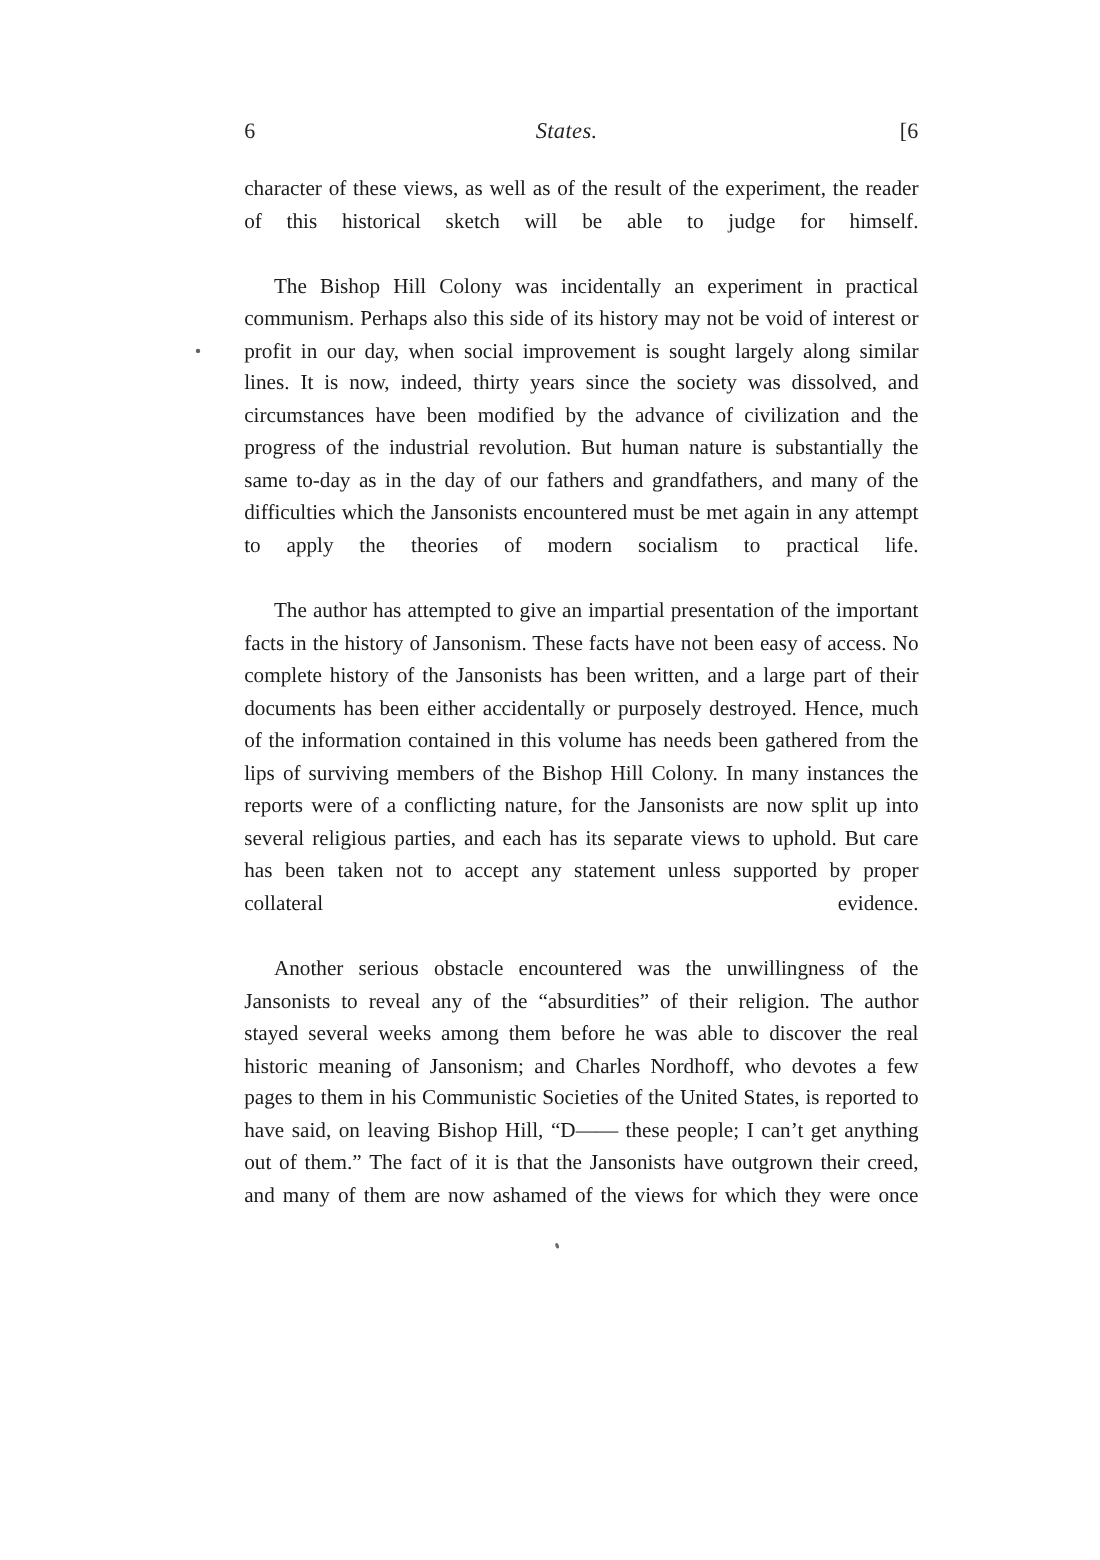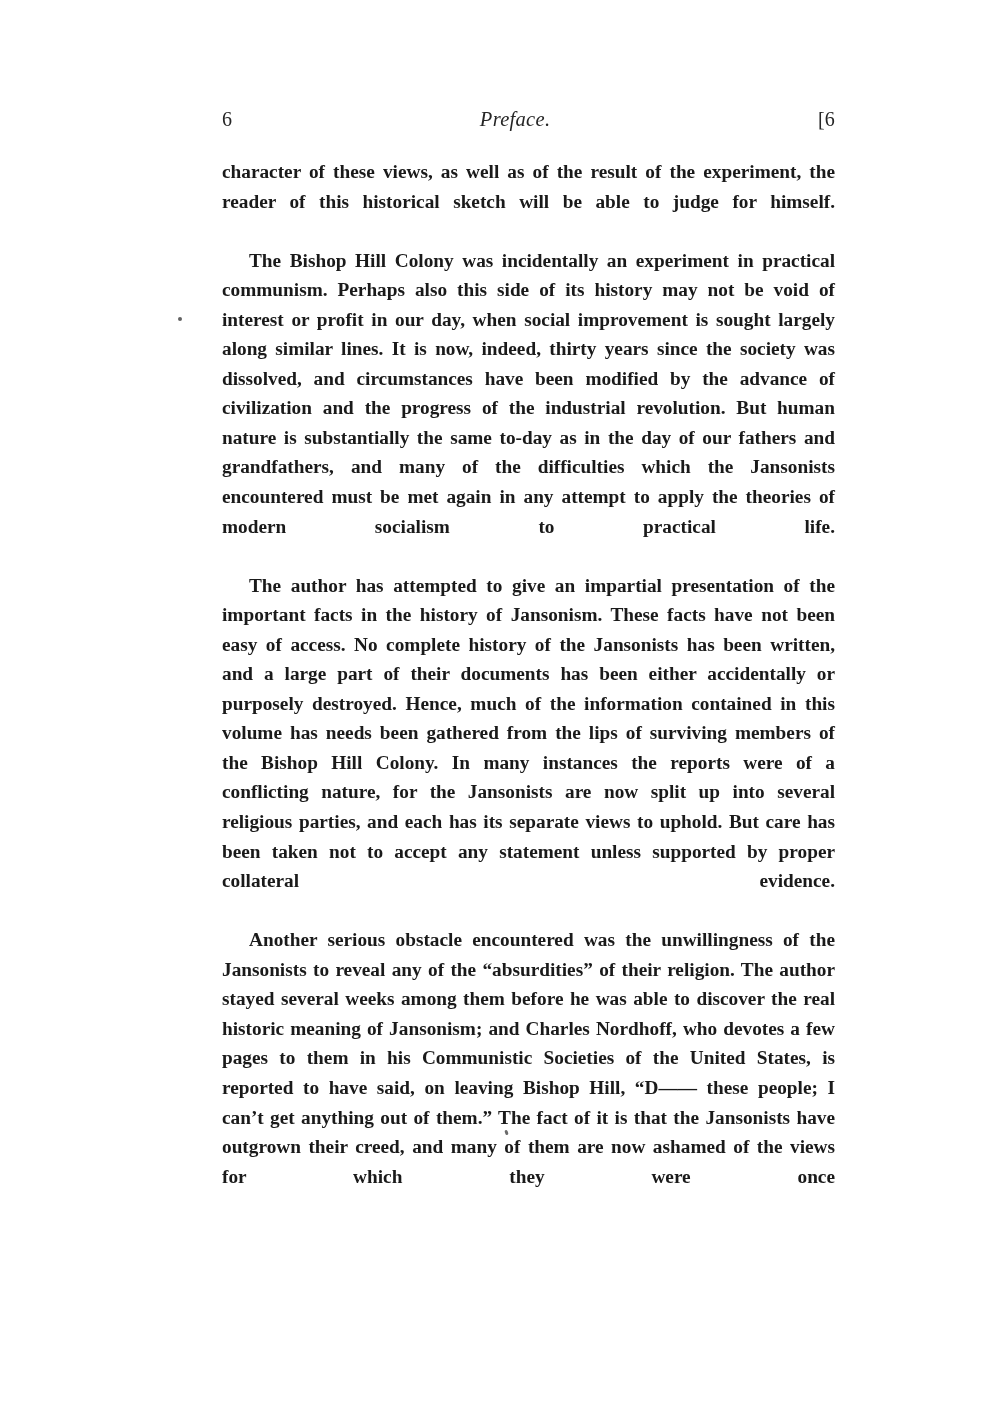--- a/index.html
+++ b/index.html
@@ -57,21 +57,20 @@
     line-height: 29.55px;
     text-align: justify;
     text-justify: inter-word;
     -webkit-hyphens: none;
     hyphens: none;
     word-spacing: 0.5px;
   }
   .textblock p {
     margin: 0;
     text-indent: 0;
-    font-weight: bold;
   }
   .textblock p.indented {
     text-indent: 27px;
   }
   
   .textblock p::after {
     content: "";
     display: inline-block;
     width: 100%;
   }
@@ -99,21 +98,21 @@
     opacity: 0.75;
   }
 </style>
 </head>
 <body>
 
 <div class="page">
 
   <div class="running-head">
     <span class="folio-left">6</span>
-    <span class="head-title">Preface.</span>
+    <span class="head-title">States.</span>
     <span class="folio-right">[6</span>
   </div>
 
   <div class="textblock">
     <p>character of these views, as well as of the result of the experiment, the reader of this historical sketch will be able to judge for himself.</p>
     <p class="indented">The Bishop Hill Colony was incidentally an experiment in practical communism.  Perhaps also this side of its history may not be void of interest or profit in our day, when social improvement is sought largely along similar lines.  It is now, indeed, thirty years since the society was dissolved, and circumstances have been modified by the advance of civilization and the progress of the industrial revolution.  But human nature is substantially the same to-day as in the day of our fathers and grandfathers, and many of the difficulties which the Jansonists encountered must be met again in any attempt to apply the theories of modern socialism to practical life.</p>
     <p class="indented">The author has attempted to give an impartial presentation of the important facts in the history of Jansonism.  These facts have not been easy of access.  No complete history of the Jansonists has been written, and a large part of their documents has been either accidentally or purposely destroyed. Hence, much of the information contained in this volume has needs been gathered from the lips of surviving members of the Bishop Hill Colony.  In many instances the reports were of a conflicting nature, for the Jansonists are now split up into several religious parties, and each has its separate views to uphold.  But care has been taken not to accept any statement unless supported by proper collateral evidence.</p>
     <p class="indented">Another serious obstacle encountered was the unwillingness of the Jansonists to reveal any of the “absurdities” of their religion.  The author stayed several weeks among them before he was able to discover the real historic meaning of Jansonism; and Charles Nordhoff, who devotes a few pages to them in his Communistic Societies of the United States, is reported to have said, on leaving Bishop Hill, “D—— these people; I can’t get anything out of them.”  The fact of it is that the Jansonists have outgrown their creed, and many of them are now ashamed of the views for which they were once</p>
   </div>
 

